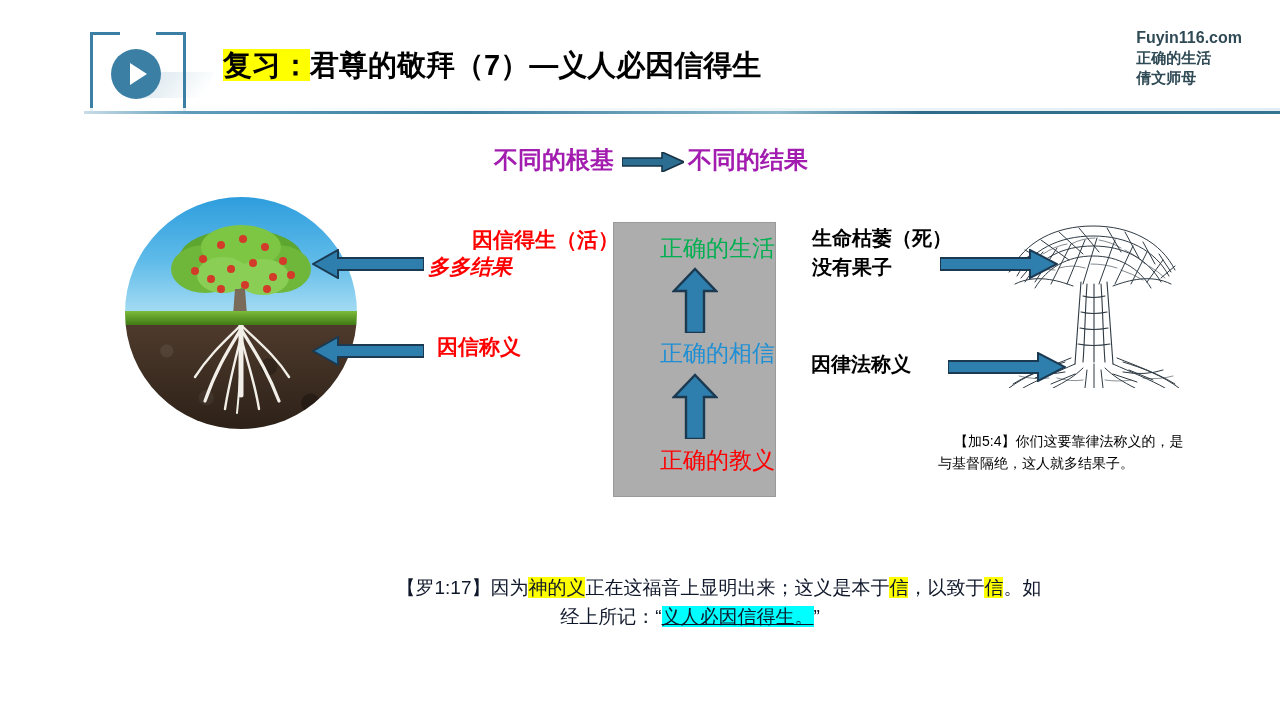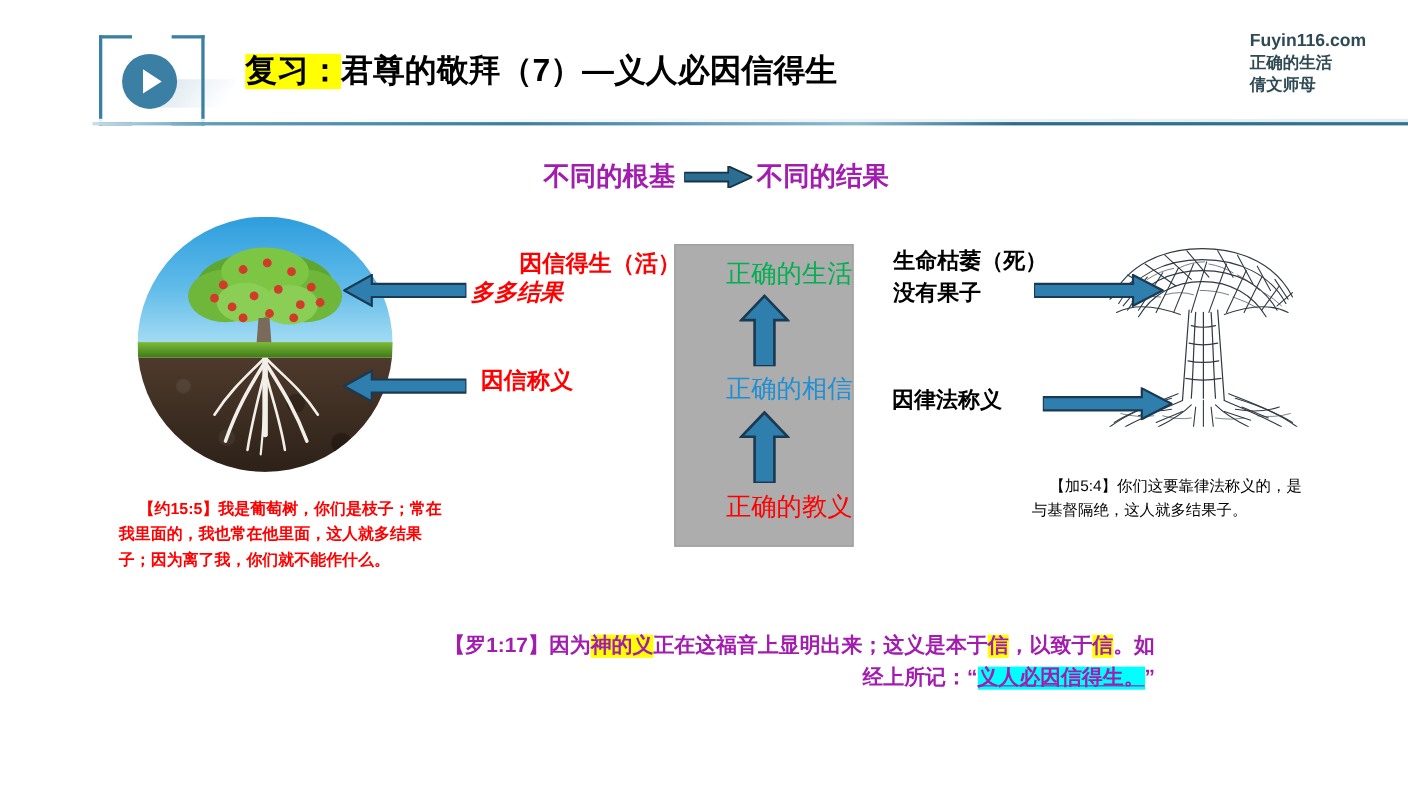--- a/index.html
+++ b/index.html
@@ -128,22 +128,22 @@
     color:#ff0000;font-size:14.5px;font-weight:bold;line-height:1.62;
     text-indent:18px;text-align:left;
   }
   .scr-right{
     position:absolute;left:938px;top:430px;width:258px;
     color:#000000;font-size:14px;line-height:1.6;
     text-indent:16px;text-align:left;
   }
   .scr-bottom{
     position:absolute;left:330px;top:574px;width:720px;
-    color:#a21caf;font-size:19px;font-weight:bold;line-height:1.52;
-    text-align:right;text-indent:58px;
+    color:#0f172a;font-size:19px;font-weight:normal;line-height:1.52;
+    text-align:center;text-indent:58px;
   }
   .hl-y{background:#ffff00;}
   .hl-c{background:#00ffff;text-decoration:underline;}
 </style>
 </head>
 <body>
 
 <div class="slide">
 
   <div class="hdr-frame">
@@ -236,21 +236,20 @@
     <path d="M112 9 L26 9 L26 1 L1 15 L26 29 L26 21 L112 21 Z" fill="#2e7fad" stroke="#1b3a52" stroke-width="2"></path>
   </svg>
   <svg class="svg-abs" style="left:312px;top:336px;" width="112" height="30" viewBox="0 0 112 30">
     <path d="M112 9 L26 9 L26 1 L1 15 L26 29 L26 21 L112 21 Z" fill="#2e7fad" stroke="#1b3a52" stroke-width="2"></path>
   </svg>
 
   <div class="lbl lbl-red l-live">因信得生（活）</div>
   <div class="lbl lbl-red l-fruit">多多结果</div>
   <div class="lbl lbl-red l-justfaith">因信称义</div>
 
-  <div class="scr-left">【约15:5】我是葡萄树，你们是枝子；常在我里面的，我也常在他里面，这人就多结果子；因为离了我，你们就不能作什么。</div>
 
   <div class="graybox">
     <div class="gb-t gb-life">正确的生活</div>
     <svg class="svg-abs" style="left:58px;top:44px;" width="46" height="66" viewBox="0 0 46 66">
       <path d="M14 66 L14 24 L2 24 L23 2 L44 24 L32 24 L32 66 Z" fill="#2e7fad" stroke="#1b3a52" stroke-width="2.4"></path>
     </svg>
     <div class="gb-t gb-believe">正确的相信</div>
     <svg class="svg-abs" style="left:58px;top:150px;" width="46" height="66" viewBox="0 0 46 66">
       <path d="M14 66 L14 24 L2 24 L23 2 L44 24 L32 24 L32 66 Z" fill="#2e7fad" stroke="#1b3a52" stroke-width="2.4"></path>
     </svg>

